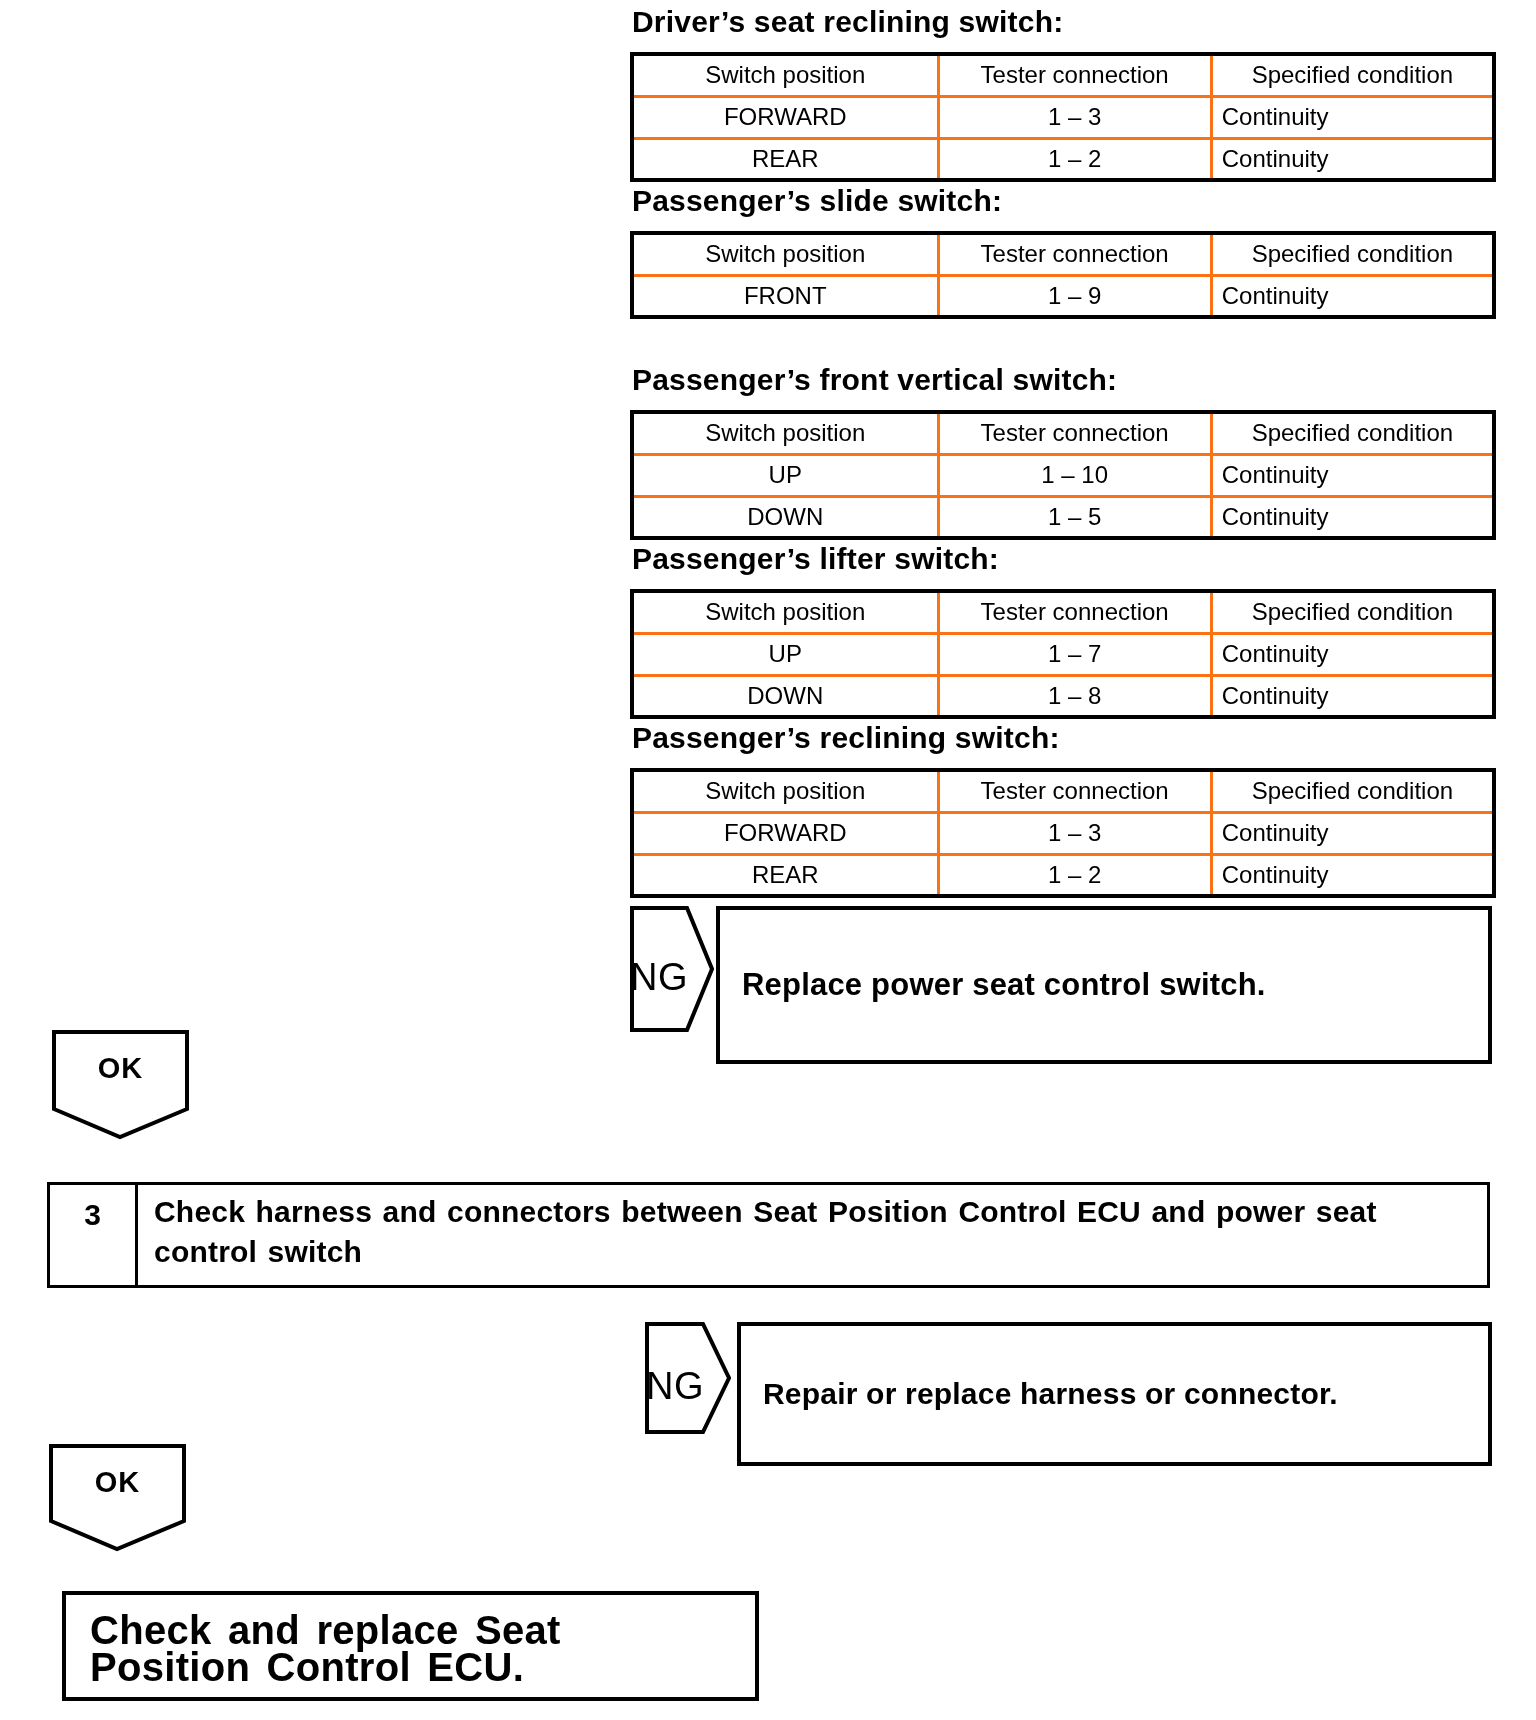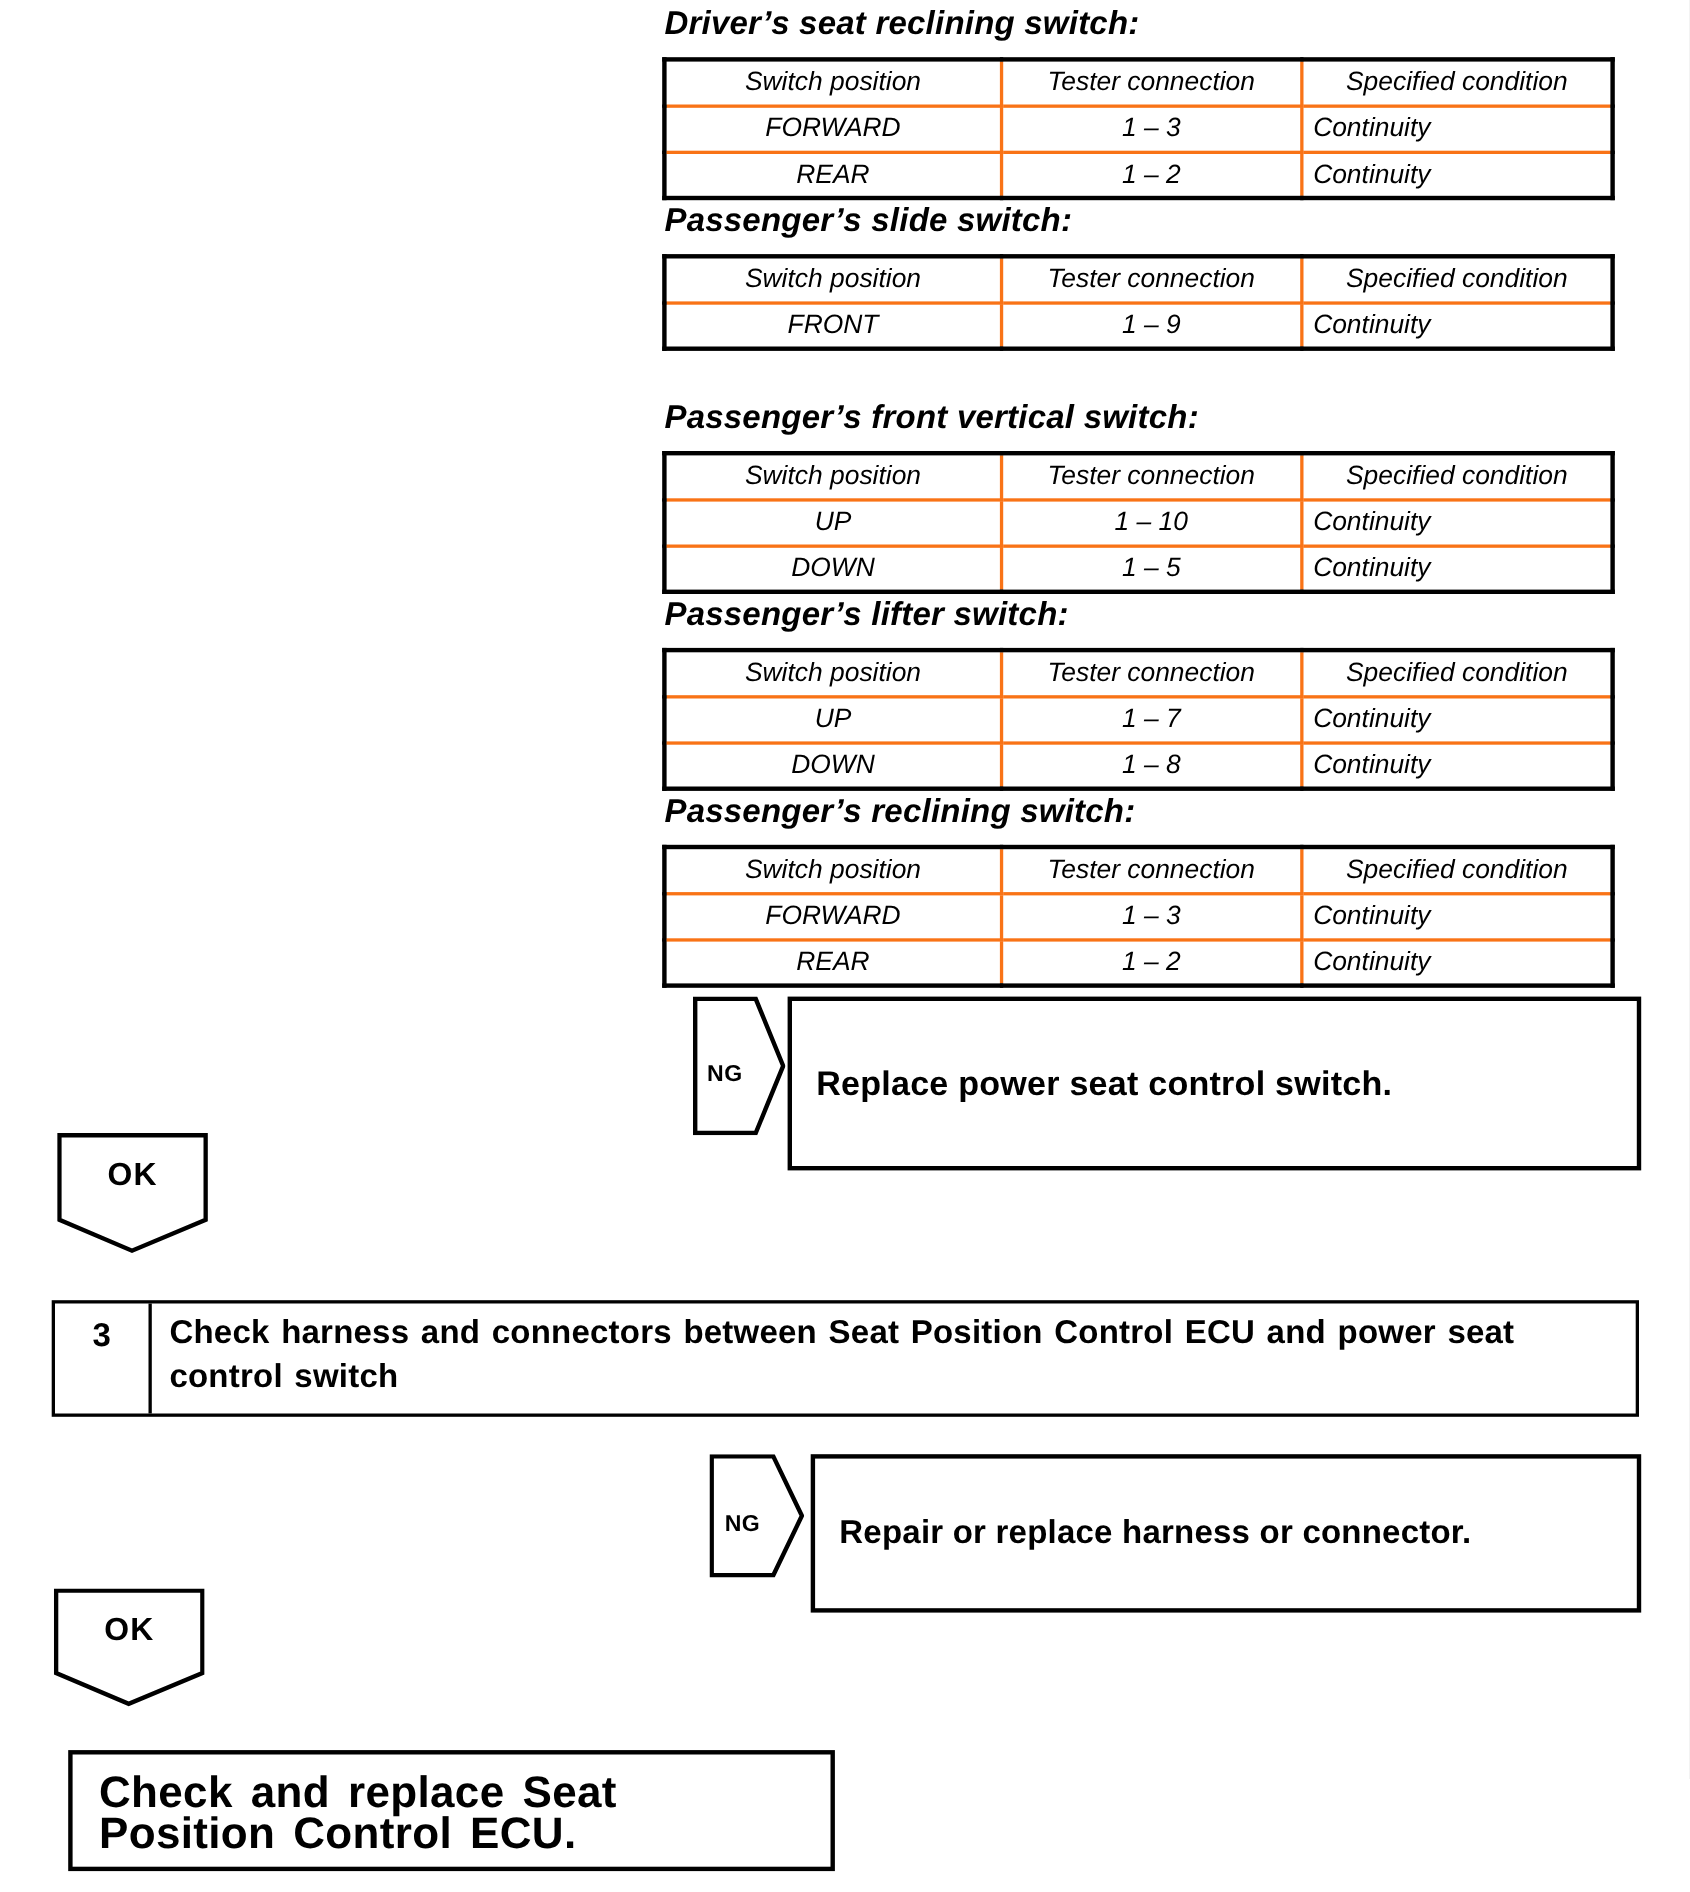--- a/index.html
+++ b/index.html
@@ -2,32 +2,32 @@
 <html><head>
 <meta charset="utf-8">
 <style>
   * { margin:0; padding:0; box-sizing:border-box; }
   html,body { background:#e9e9e9; }
   .page {
     position:relative; width:1536px; height:1720px; background:#ffffff;
     font-family:"Liberation Sans", sans-serif; color:#000; overflow:hidden;
   }
   
-  .sec { position:absolute; left:602px; width:868px;font-style:italic; }
+  .sec { position:absolute; left:630px; width:868px; }
   .sec-title { font-size:30px; font-weight:bold; letter-spacing:.2px; line-height:36px; margin:0 0 12px 2px; }
   .cont-table { border-collapse:collapse; width:866px; table-layout:fixed; border:4px solid #000; background:#fff; }
   .cont-table th, .cont-table td { border:3px solid #f97316; font-size:24px; height:42px; overflow:hidden; white-space:nowrap; }
   .cont-table th { font-weight:normal; text-align:center; }
   .cont-table td.c1, .cont-table td.c2 { text-align:center; }
   .cont-table td.c3, .cont-table th.h3 { text-align:left; padding-left:9px; }
   .cont-table th.h3 { text-align:center; padding-left:0; }
   
   .ng-wrap { position:absolute; }
   .ng-label { position:absolute; top:16px; bottom:0; left:0; display:flex; align-items:center; justify-content:center;
-              font-size:21px; font-weight:bold; letter-spacing:.5px; }
+              font-size:38px; font-weight:normal; letter-spacing:.5px; }
   .action-box { position:absolute; border:4px solid #000; background:#fff; display:flex; align-items:center;
                 font-size:31px; font-weight:bold; padding-left:22px; letter-spacing:.2px; }
   .ok-wrap { position:absolute; }
   .ok-label { position:absolute; left:0; right:0; top:22px; text-align:center; font-size:29px; font-weight:bold; letter-spacing:1px; }
   .step-box { position:absolute; border:3px solid #000; background:#fff; display:flex; }
   .step-num { width:88px; border-right:3px solid #000; text-align:center; font-size:30px; font-weight:bold; padding-top:13px; }
   .step-text { flex:1; padding:7px 16px; font-size:30px; font-weight:bold; line-height:40px; letter-spacing:.2px; word-spacing:2px; }
   .step-text .inner { max-width:1235px; }
   .final-box { position:absolute; border:4px solid #000; background:#fff; padding:17px 24px;
                font-size:40px; font-weight:bold; line-height:37px; word-spacing:5px; letter-spacing:.3px; }

